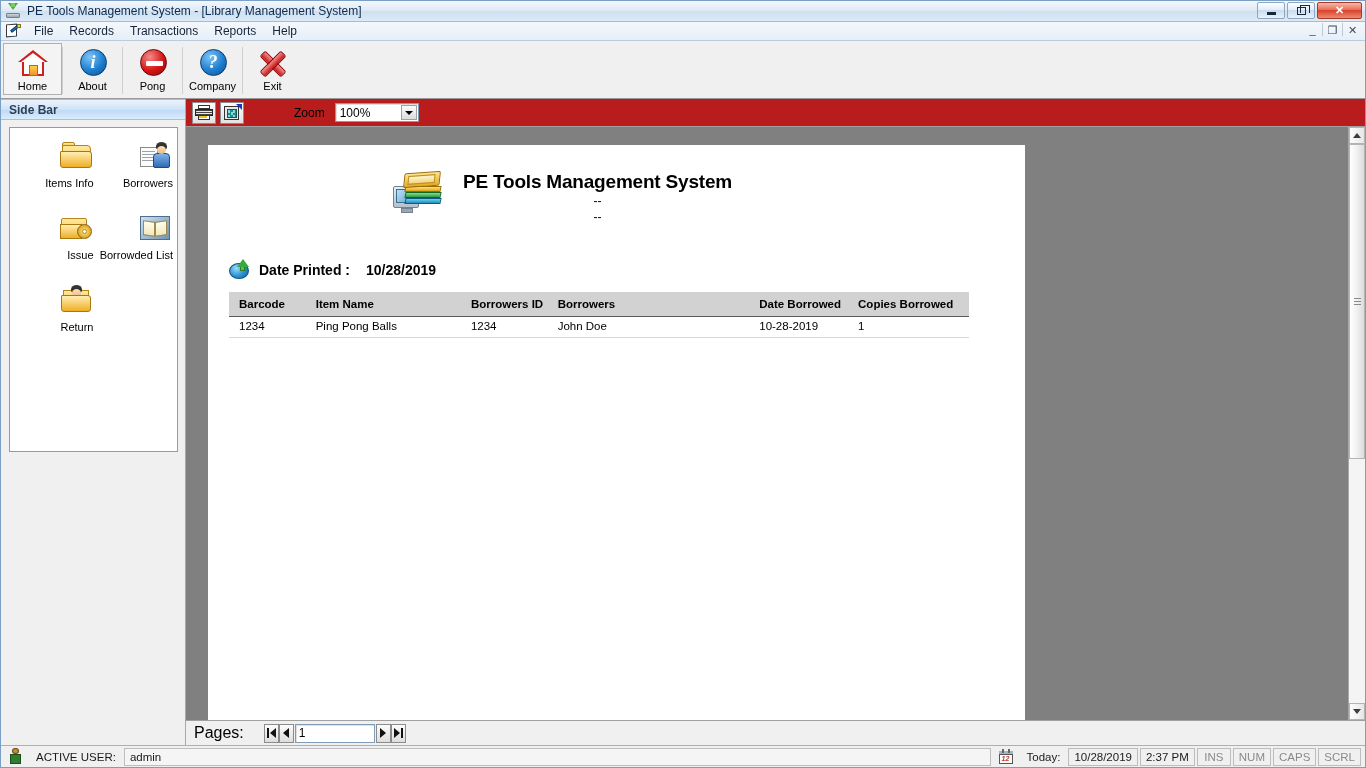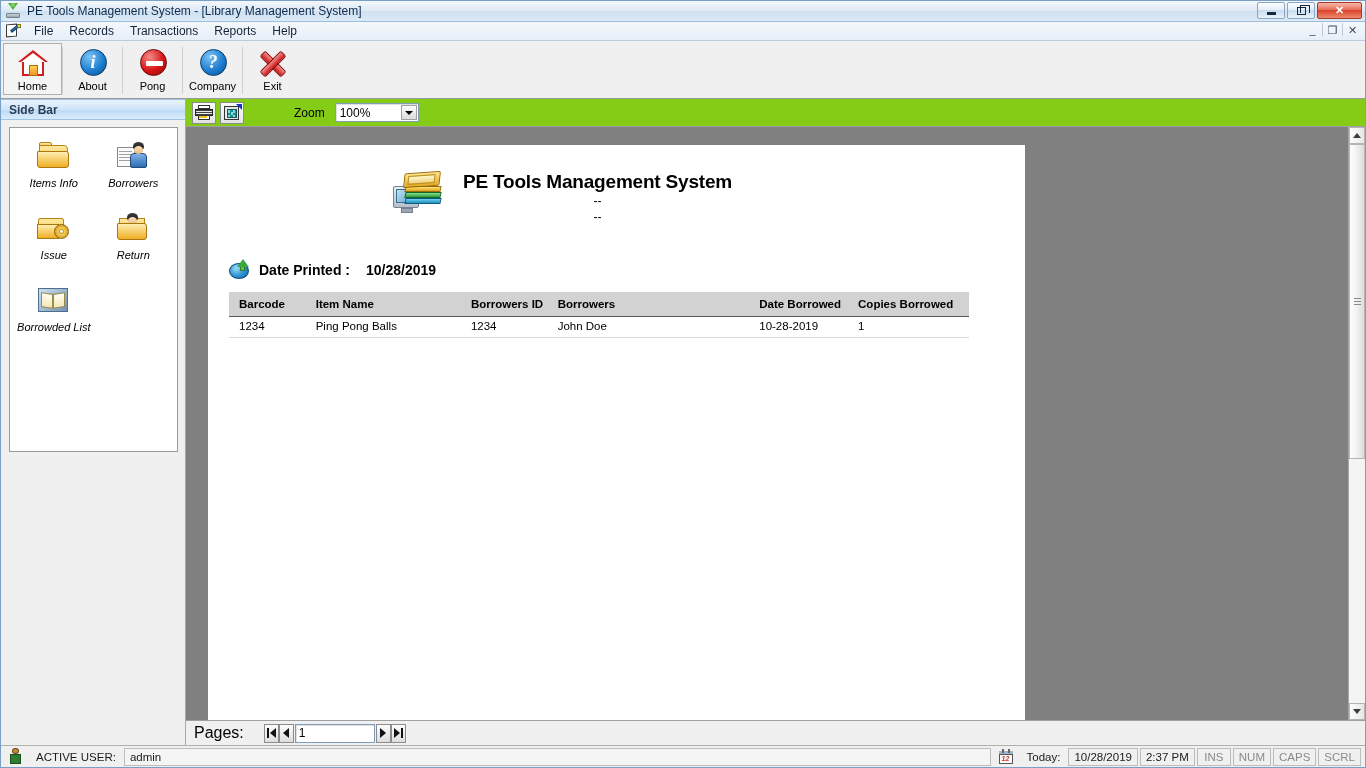--- a/index.html
+++ b/index.html
@@ -174,22 +174,22 @@
   .sb-panel {
     margin: 7px 7px 0 8px;
     flex: 0 0 auto; height: 325px;
     background: #ffffff;
     border: 1px solid #9a9a9a;
     padding: 8px 4px;
   }
   .sb-grid { display: flex; flex-wrap: wrap; }
   .sb-item {
     width: 50%; height: 72px;
-    display: flex; flex-direction: column; align-items: center; justify-content: flex-start;
-    padding-top: 5px; cursor: default; font-style: italic;
+    display: flex; flex-direction: column; align-items: flex-end; justify-content: flex-start;
+    padding-top: 5px; cursor: default;
   }
   .sb-item .sb-label { font-size: 11px; color:#000; margin-top: 5px; text-align:center; line-height:1; }
   .sb-item .sb-ico { width: 34px; height: 32px; position: relative; }
 
   
   .ic-folder .back { position:absolute; left:2px; top:4px; width:29px; height:22px;
     background:linear-gradient(180deg,#ffe9a0,#f2bc3c); border:1px solid #b58318; border-radius:2px 4px 2px 2px;}
   .ic-folder .tab { position:absolute; left:2px; top:1px; width:13px; height:5px;
     background:linear-gradient(180deg,#ffe9a0,#f3c551); border:1px solid #b58318; border-radius:2px 2px 0 0;}
   .ic-folder .front { position:absolute; left:0px; top:10px; width:32px; height:17px;
@@ -236,21 +236,21 @@
   .ic-book .pgr { position:absolute; left:16px; top:8px; width:12px; height:15px;
     background:linear-gradient(180deg,#fffdf0,#f3e8b8); border:1px solid #9c8b4a; transform: skewY(-8deg);}
 
   
   #report-pane {
     flex: 1 1 auto; display: flex; flex-direction: column; min-width: 0;
     background:#f0f0f0;
   }
   #report-toolbar {
     height: 28px; flex: 0 0 28px;
-    background:#84cc16;
+    background:#b91c1c;
     border-bottom: 1px solid #a0a0a0;
     display:flex; align-items:center; padding-left: 6px; gap: 4px;
   }
   .rt-btn {
     width: 24px; height: 22px;
     border: 1px solid #8c8c8c;
     background: linear-gradient(180deg,#fbfbfb,#e2e2e2);
     position: relative;
     display:flex;align-items:center;justify-content:center;
   }
@@ -537,37 +537,37 @@
             <span class="sb-ico ic-issue">
               <i class="back"></i>
                 <i class="front"></i>
                 <i class="disc"></i>
                 <i class="hole"></i>
             </span>
             <span class="sb-label">Issue</span>
           </div>
 
           <div class="sb-item">
+            <span class="sb-ico ic-book">
+              <i class="bg"></i>
+                <i class="pgl"></i>
+                <i class="pgr"></i>
+            </span>
+            <span class="sb-label">Borrowded List</span>
+          </div>
+
+          <div class="sb-item">
             <span class="sb-ico ic-return">
               <i class="back"></i>
                 <i class="head"></i>
                 <i class="face"></i>
                 <i class="torso"></i>
                 <i class="front"></i>
             </span>
             <span class="sb-label">Return</span>
-          </div>
-
-          <div class="sb-item">
-            <span class="sb-ico ic-book">
-              <i class="bg"></i>
-                <i class="pgl"></i>
-                <i class="pgr"></i>
-            </span>
-            <span class="sb-label">Borrowded List</span>
           </div>
 
         </div>
       </div>
     </div>
 
     <div id="report-pane">
 
       <div id="report-toolbar">
         <div class="rt-btn">

